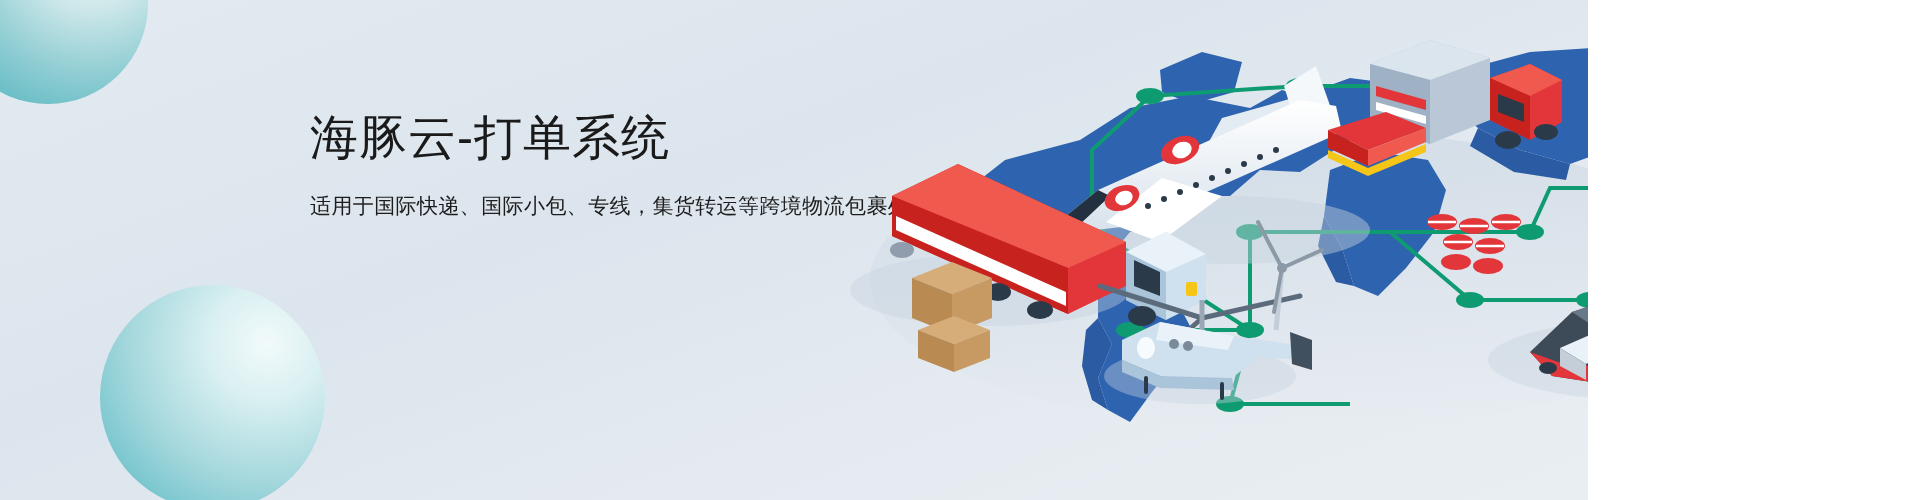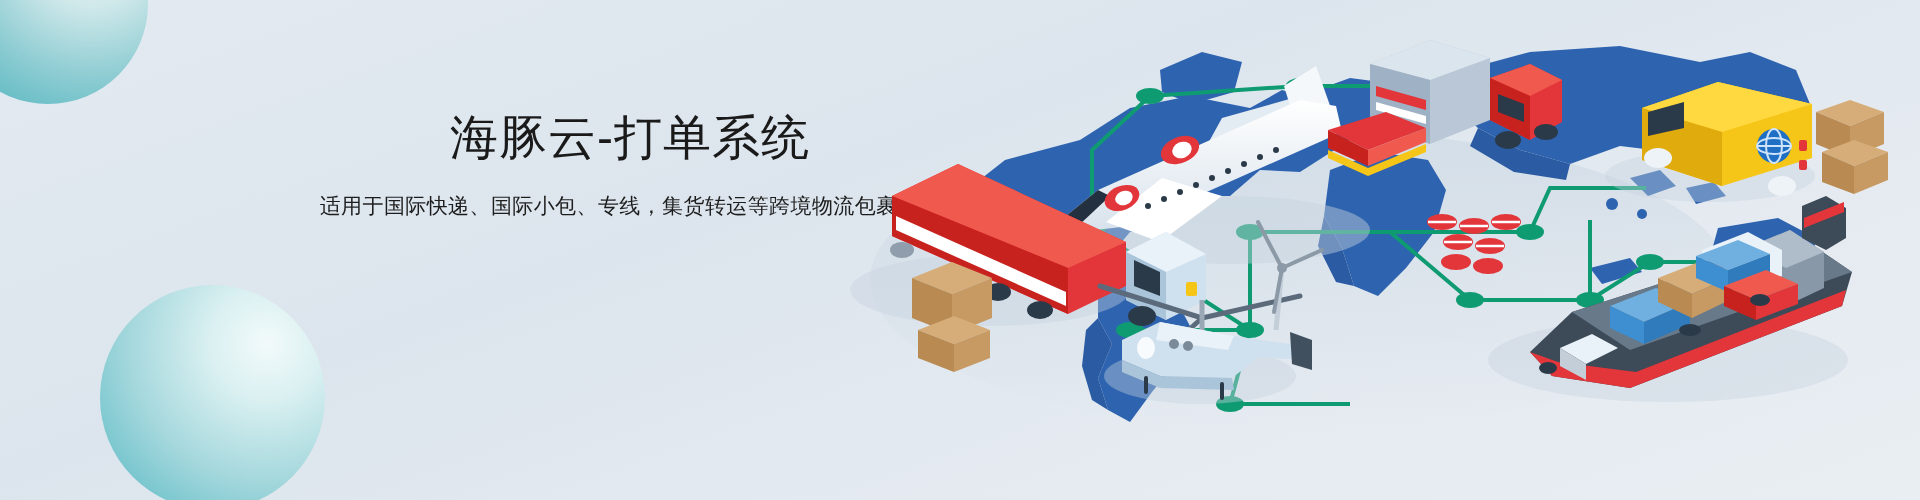--- a/index.html
+++ b/index.html
@@ -2,24 +2,23 @@
 <html><head>
 <meta charset="utf-8">
 <style>
   * { margin:0; padding:0; box-sizing:border-box; }
   html, body {
     width:1920px; height:500px;
     font-family:"Liberation Sans","DejaVu Sans",sans-serif;
     overflow:hidden;
   }
   .banner{
-    position:relative; width:1920px; height:500px;
+    position:relative; width:1588px; height:500px;
     background:linear-gradient(160deg,#e3eaf1 0%,#dce5ed 40%,#e6ebf1 75%,#e9eef3 100%);
     overflow:hidden;
-    text-align:center;
   }
   
   .deco-circle{ position:absolute; border-radius:50%; }
   .circle-top{
     left:-52px; top:-96px; width:200px; height:200px;
     background:radial-gradient(circle at 72% 22%, #eef7f8 0%, #cfe8ea 28%, #8fcdd3 60%, #48b0bb 100%);
   }
   .circle-bottom{
     left:100px; top:285px; width:225px; height:225px;
     background:radial-gradient(circle at 74% 26%, #f2fafb 0%, #daf0f1 24%, #a5d8dd 58%, #54b7c2 100%);

